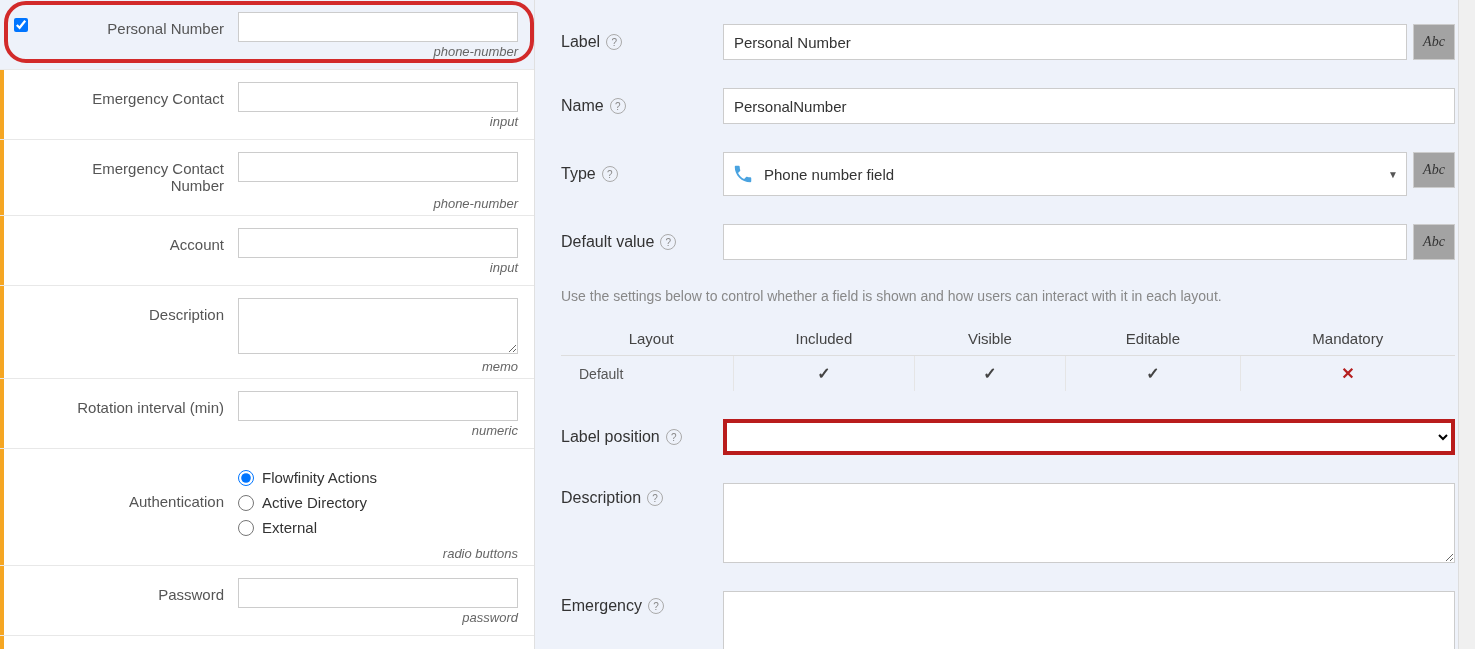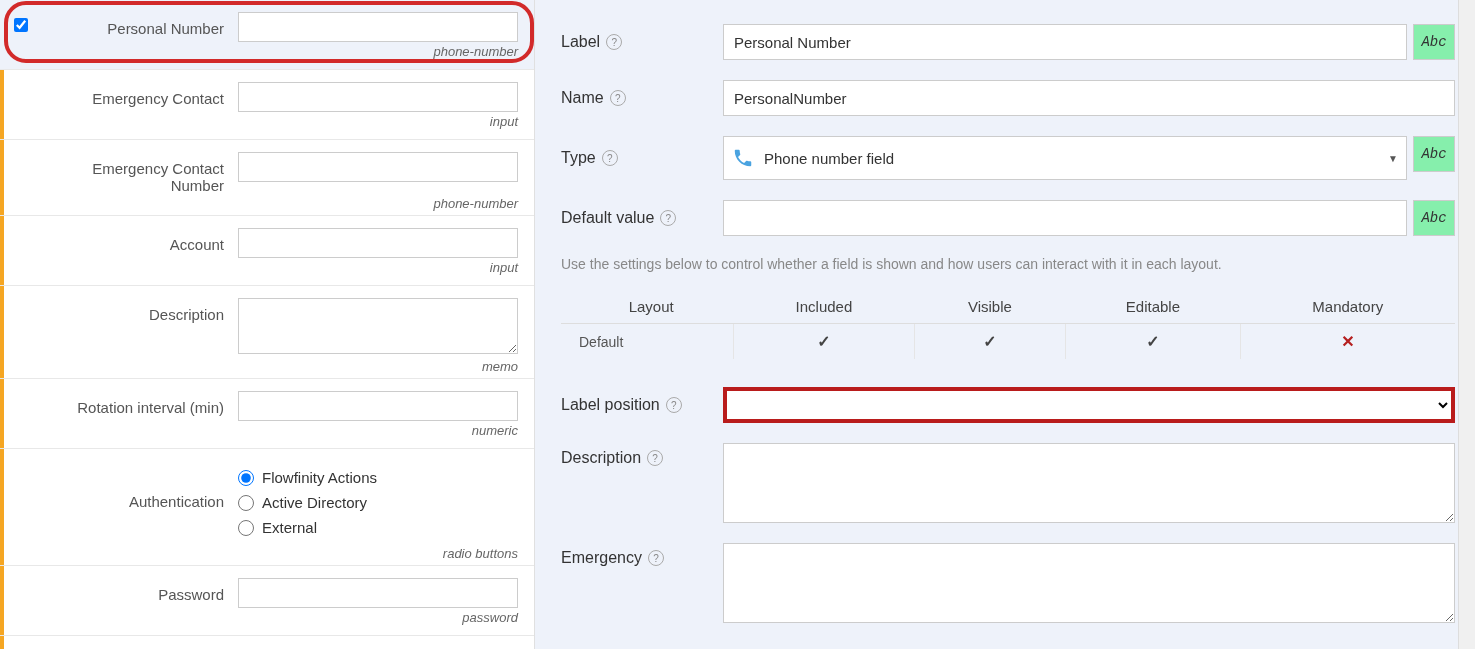--- a/index.html
+++ b/index.html
@@ -124,21 +124,21 @@
     right: 0;
     top: 0;
     width: 17px;
     height: 100%;
     background: #f0f0f0;
     border-left: 1px solid #ddd;
   }
   .prop-row {
     display: flex;
     align-items: center;
-    margin-bottom: 20px;
+    margin-bottom: 28px;
   }
   .prop-label {
     width: 162px;
     font-size: 16px;
     color: #333;
     display: flex;
     align-items: center;
     gap: 6px;
   }
   .help-icon {
@@ -165,23 +165,23 @@
     border: 1px solid #ccc;
     background: #fff;
     padding: 6px 10px;
     font-size: 15px;
     color: #333;
   }
   .abc-btn {
     width: 42px;
     height: 36px;
     border: 1px solid #ccc;
-    background: #86efac;
+    background: #a3a3a3;
     font-style: italic;
-    font-family: Liberation Mono, monospace;
+    font-family: Liberation Serif, serif;
     font-size: 14px;
     color: #333;
     cursor: pointer;
     display: flex;
     align-items: center;
     justify-content: center;
   }
   .type-select {
     flex: 1;
     height: 44px;

